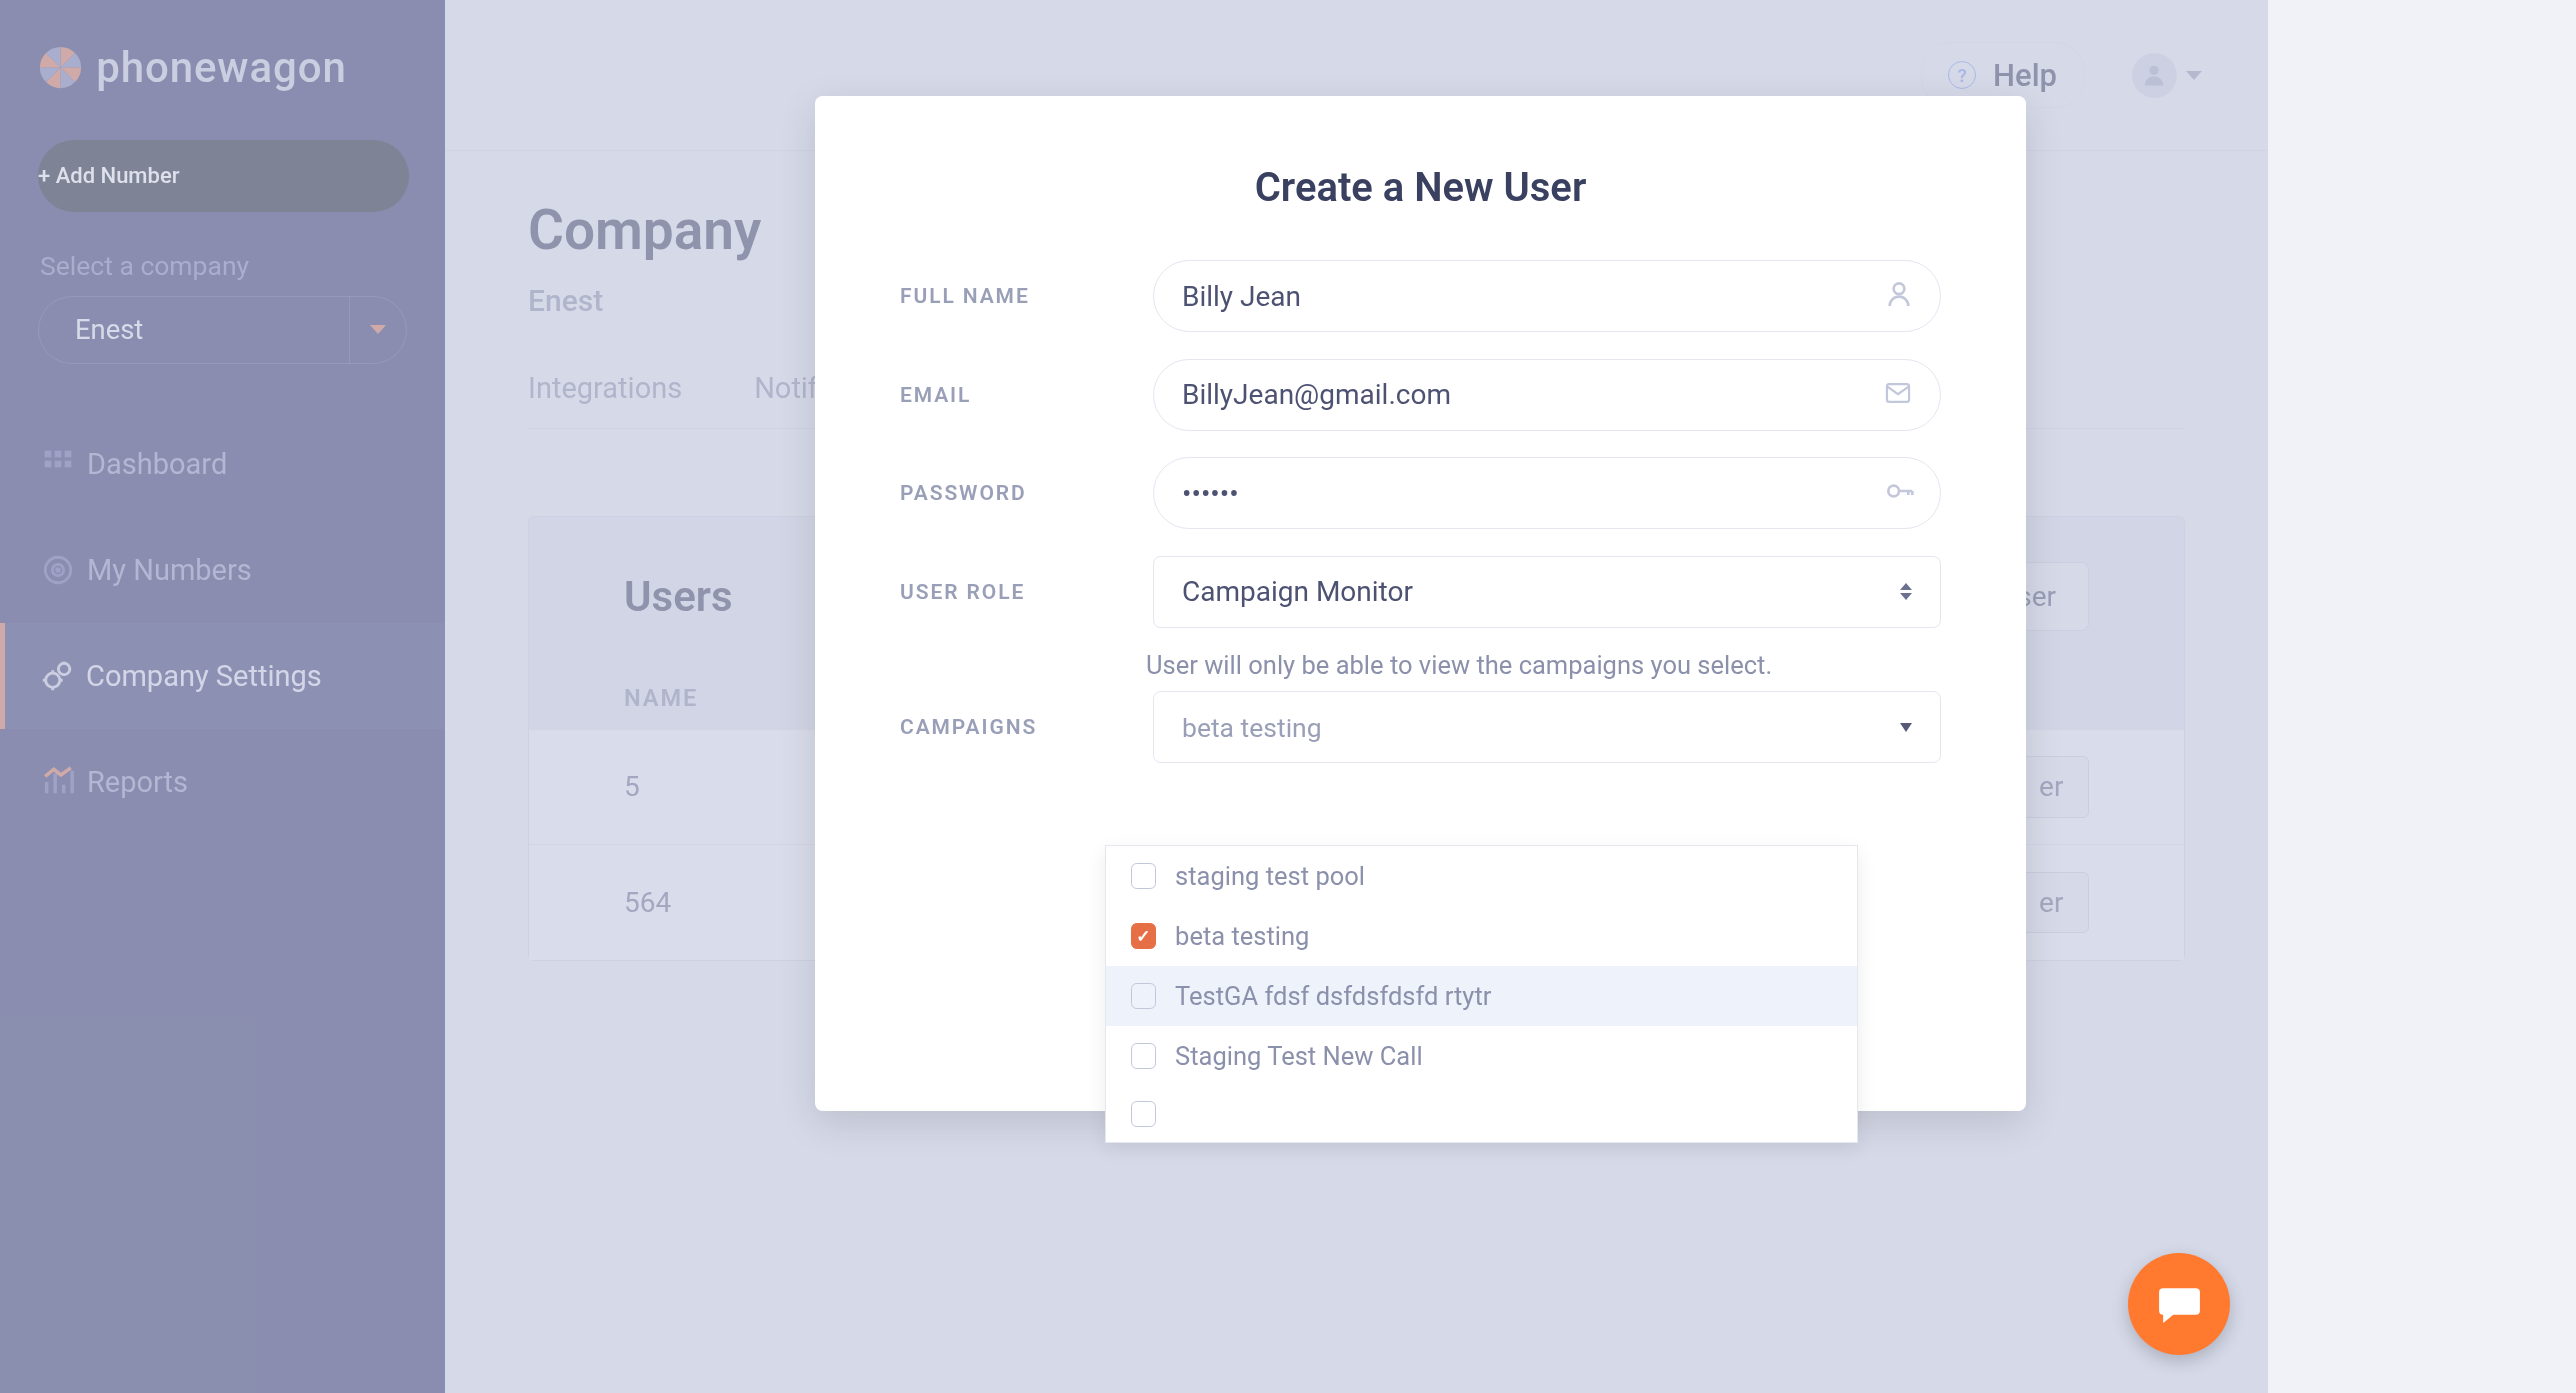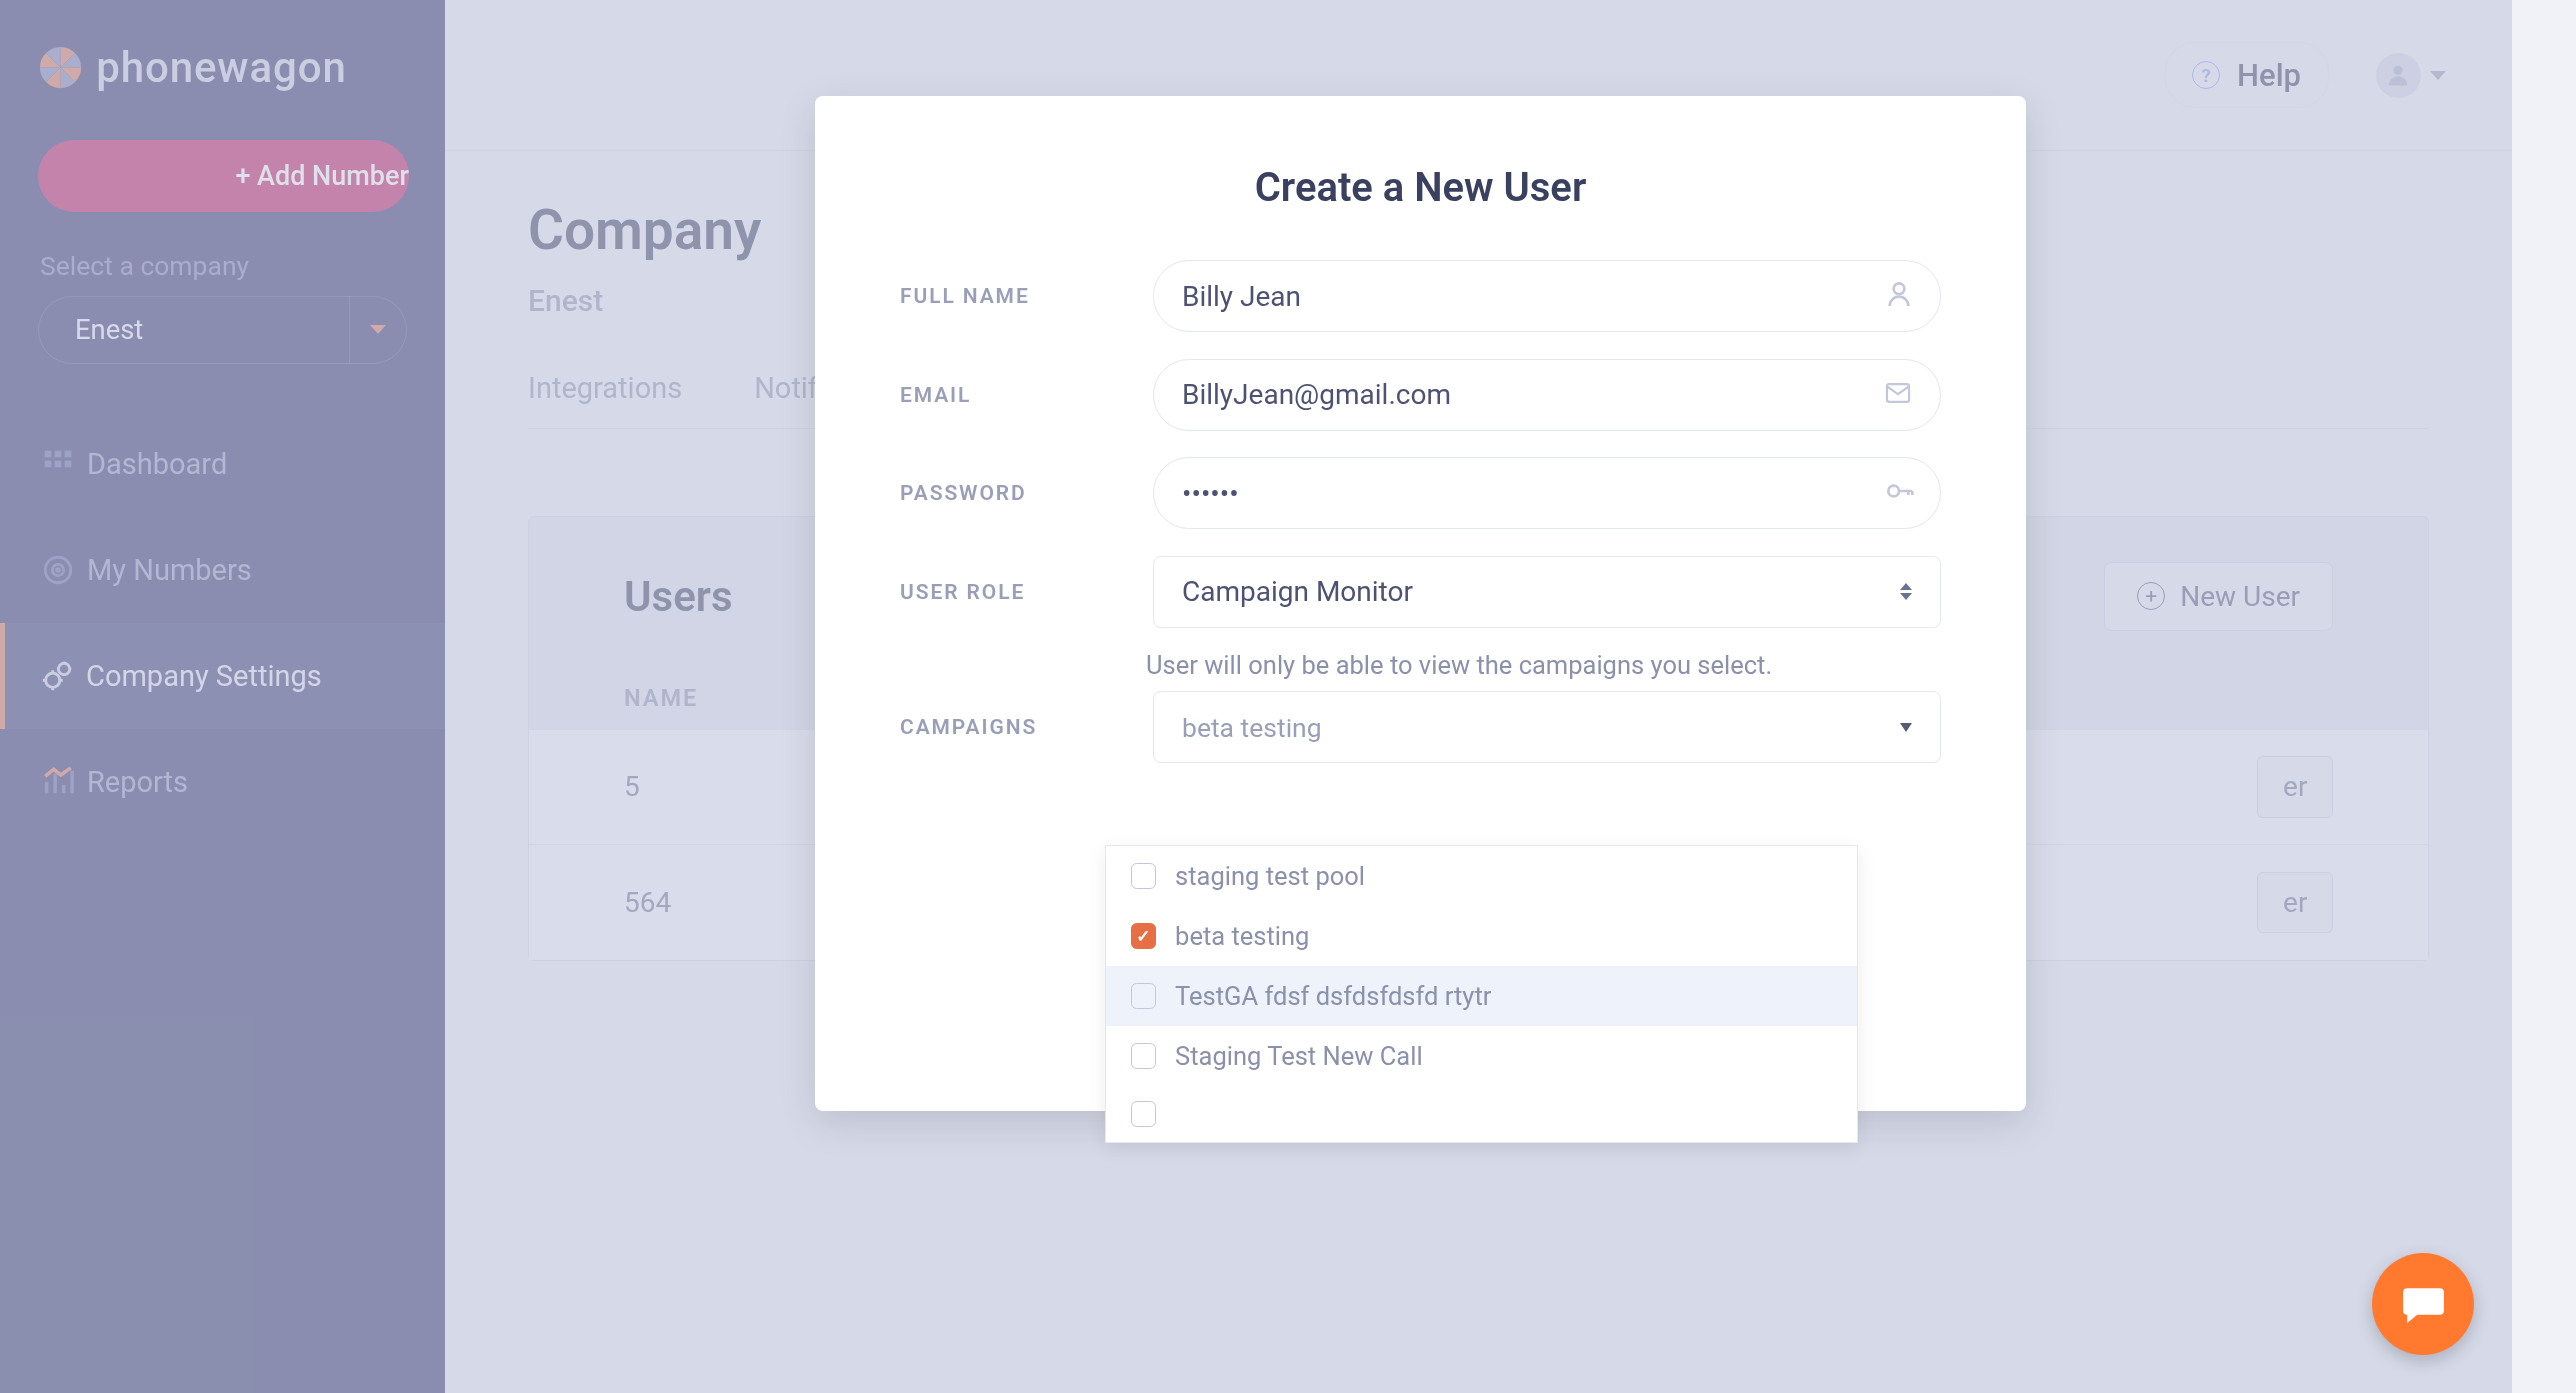--- a/index.html
+++ b/index.html
@@ -1,27 +1,27 @@
 <!DOCTYPE html>
 <html style="--scale: 1;font-size:15px"><head>
 <meta charset="utf-8">
 <style>
   * { box-sizing: border-box; margin: 0; padding: 0; }
   html, body { width: 100%; height: 100%; font-family: -apple-system, BlinkMacSystemFont, "Segoe UI", Roboto, Helvetica, Arial, sans-serif; background: #f1f2f8; overflow: hidden; }
-  .app { width: 2512px; height: 1393px; transform-origin: top left; position: relative; display: flex; background: #eceef5; }
+  .app { width: 2268px; height: 1393px; transform-origin: top left; position: relative; display: flex; background: #eceef5; }
   
   :root { --scale: 1; }
   .scaler { transform: scale(var(--scale)); transform-origin: top left; }
 
   
   .sidebar { width: 445px; height: 100%; background: #2d3166; position: relative; flex-shrink: 0; }
   .logo-row { display: flex; align-items: center; padding: 43px 38px 38px 38px; gap: 13.2px; }
   .logo-mark { width: 45px; height: 45px; }
   .logo-text { color: #cfd1e3; font-size: 42px; font-weight: 500; letter-spacing: 0.9px; }
-  .add-number-btn { margin: 9.5px 38px 38px 38px; display: flex; align-items: center; justify-content: flex-end; height: 72px; width: 371px; background: #be185d; color: #fff; border-radius: 36px; font-size: 27px; font-weight: 500; cursor: pointer; }
+  .add-number-btn { margin: 9.5px 38px 38px 38px; display: flex; align-items: center; justify-content: flex-start; height: 72px; width: 371px; background: #0f172a; color: #fff; border-radius: 36px; font-size: 22px; font-weight: 500; cursor: pointer; }
   .select-company-label { color: #7a7fb5; font-size: 26.5px; margin: 21px 40px 9.5px 40px; }
   .company-select { margin: 15px 38px 47px 38px; height: 68px; border: 1.9px solid #4a4f8a; border-radius: 34px; display: flex; align-items: center; justify-content: space-between; padding: 0 0 0 36px; color: #f0f1fa; font-size: 27.4px; cursor: pointer; }
   .company-select .chev-box { width: 57px; height: 68px; border-left: 1.9px solid #4a4f8a; display: flex; align-items: center; justify-content: center; border-top-right-radius: 34px; border-bottom-right-radius: 34px; }
   .chev-down { width: 0; height: 0; border-left: 8.5px solid transparent; border-right: 8.5px solid transparent; border-top: 9.5px solid #d97856; }
 
   .nav { margin-top: 15px; }
   .nav-item { display: flex; align-items: center; gap: 9px; padding: 0 38px; height: 106px; color: #9598c0; font-size: 29px; cursor: pointer; }
   .nav-item.active { background: #343972; color: #e6e7f3; border-left: 5.7px solid #d97856; padding-left: 32px; }
   .nav-icon { width: 40px; height: 40px; display: flex; align-items: center; justify-content: center; flex-shrink: 0; }
 

